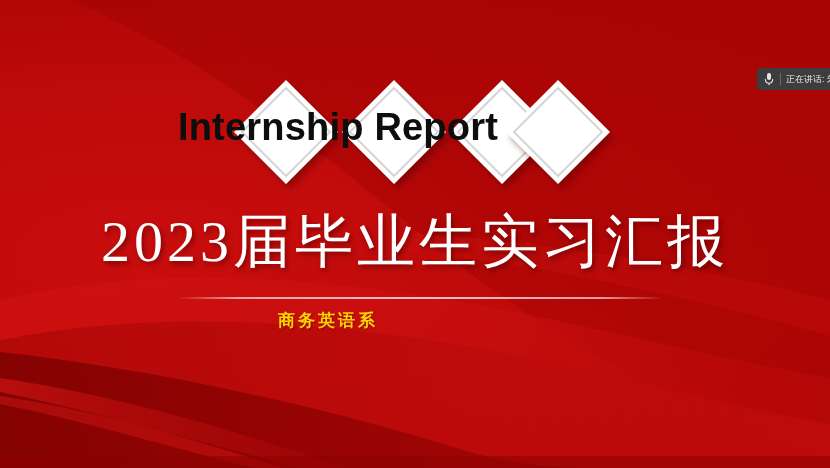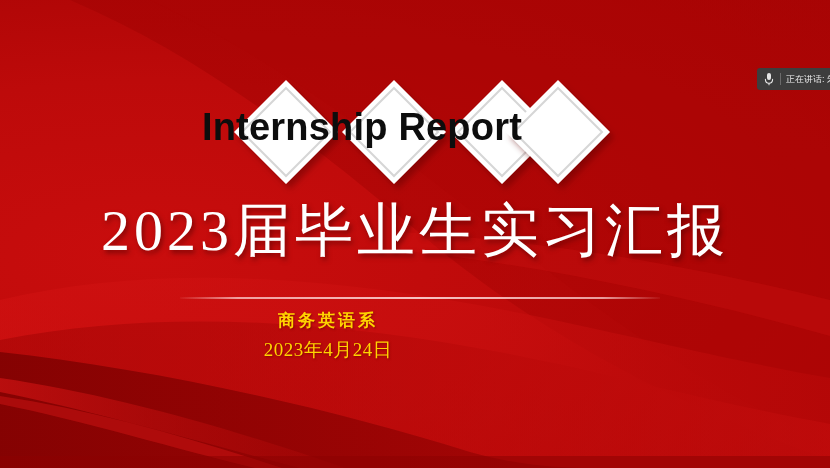--- a/index.html
+++ b/index.html
@@ -42,27 +42,26 @@
     width: 676px;
     text-align: center;
     font-size: 38px;
     font-weight: bold;
     color: #0d0d0d;
     letter-spacing: 0.2px;
     font-family: "Liberation Sans", sans-serif;
     line-height: 1;
     z-index: 6;
     white-space: nowrap;
-    padding-left: 24px;
   }
 
   .title-cn {
     position: absolute;
     left: 0;
-    top: 198px;
+    top: 209px;
     width: 830px;
     text-align: center;
     font-family: "Liberation Serif", serif;
     font-size: 58px;
     color: #ffffff;
     letter-spacing: 4px;
     line-height: 1.15;
     text-shadow: 2px 3px 5px rgba(70,0,0,0.55);
     z-index: 6;
     white-space: nowrap;
@@ -229,21 +228,20 @@
   </div>
 
   <div class="title-en">Internship Report</div>
 
   <div class="title-cn">2023届毕业生实习汇报</div>
 
   <div class="divider"></div>
 
   <div class="sub-dept">商务英语系</div>
 
-  <div class="sub-date">2023年4月24日</div>
 
   <div class="speaker-bar">
     <svg class="mic" viewBox="0 0 12 14" xmlns="http://www.w3.org/2000/svg">
       <rect x="4" y="1" width="4" height="7" rx="2" fill="#e4e4e4"></rect>
       <path d="M2.4 7.2 C2.4 10 3.9 11.2 6 11.2 C8.1 11.2 9.6 10 9.6 7.2" fill="none" stroke="#e4e4e4" stroke-width="1.1" stroke-linecap="round"></path>
       <rect x="5.45" y="11" width="1.1" height="2.2" fill="#e4e4e4"></rect>
     </svg>
     <span class="sep"></span>
     <span class="stext">正在讲话: 朱</span>
   </div>

